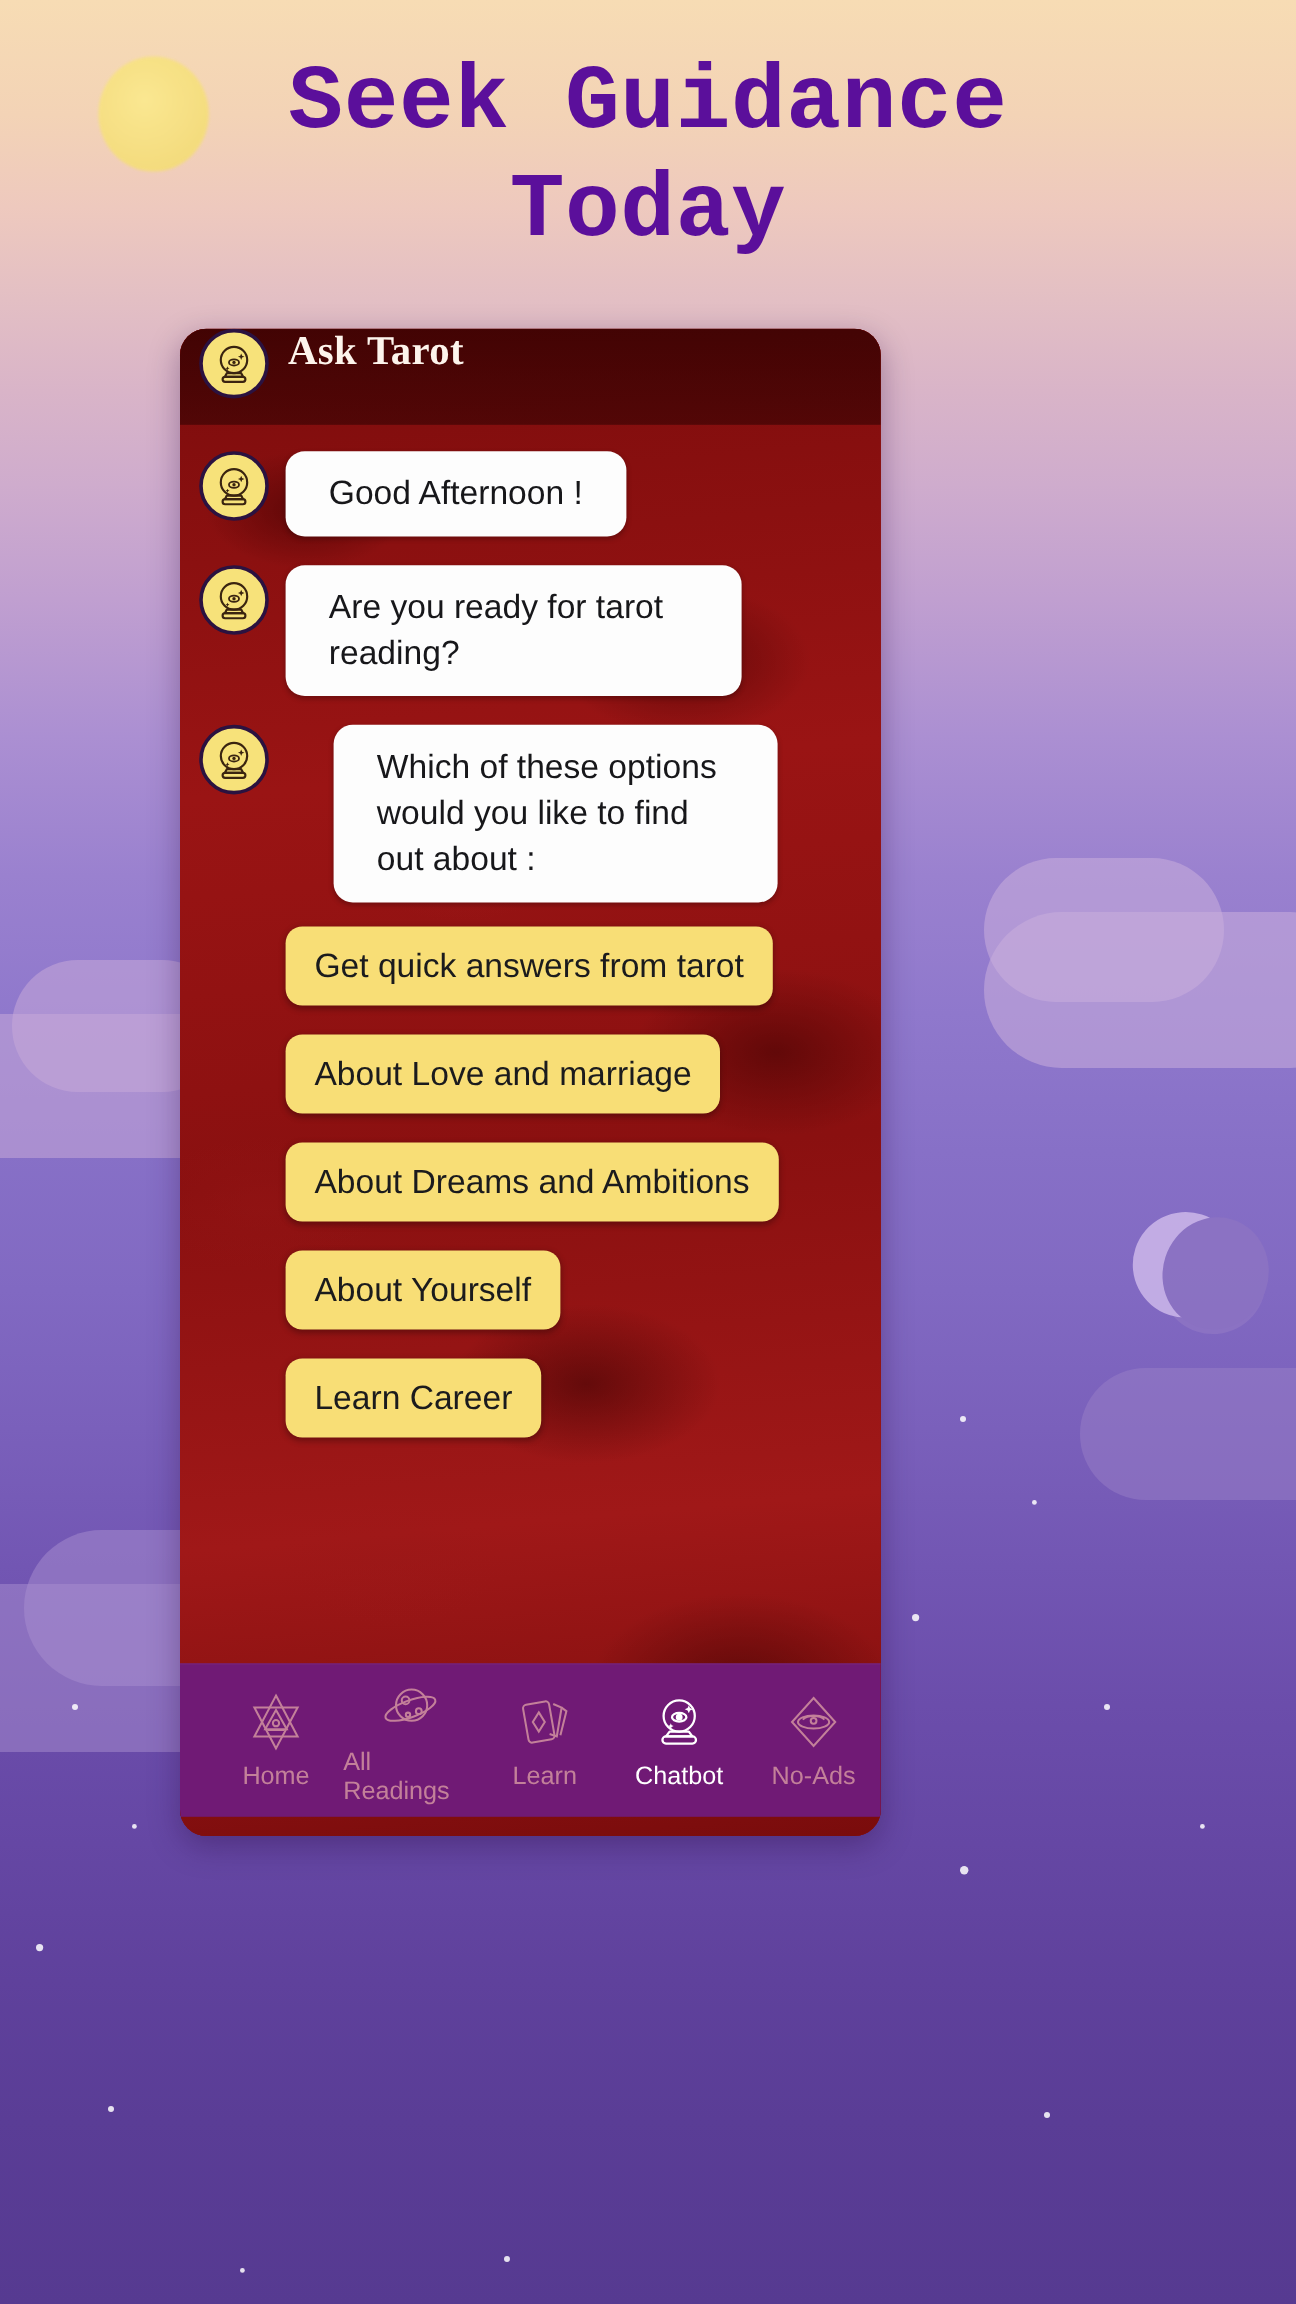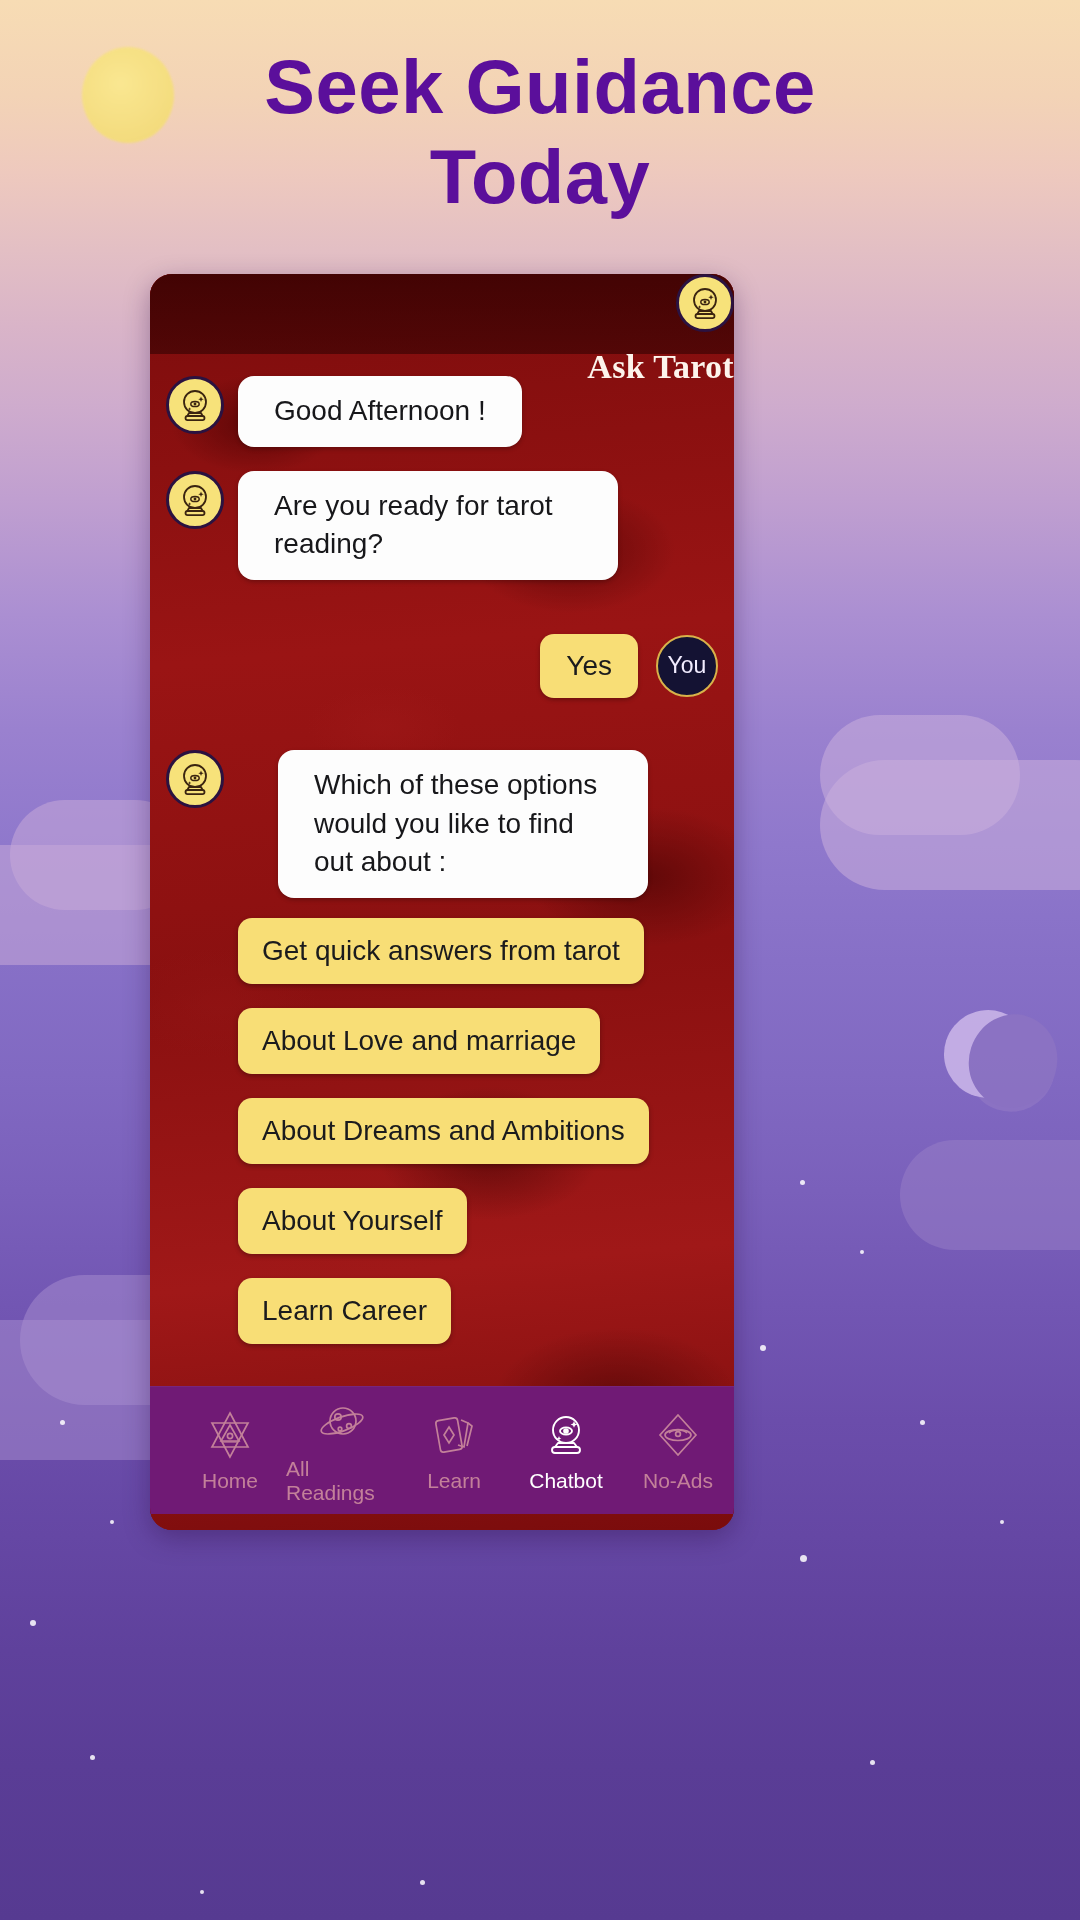--- a/index.html
+++ b/index.html
@@ -63,21 +63,21 @@
   .cl-c { left: -90px;  top: 1320px; width: 330px; height: 140px; background:#a98fd0; opacity:.5;}
   .cl-c2{ left: 20px;   top: 1275px; width: 210px; height: 130px; background:#a98fd0; opacity:.5;}
   .cl-d { right: -80px; top: 1140px; width: 260px; height: 110px; background:#9d83c9; opacity:.45;}
 
   .star { position: absolute; border-radius: 50%; background: #fff; opacity: .85; }
 
   
   .headline {
     position: absolute; left: 0; right: 0; top: 42px;
     text-align: center;
-    font-family: Liberation Sans, sans-serif;
+    font-family: Liberation Mono, monospace;
     font-weight: bold;
     font-size: 76px;
     line-height: 1.18;
     color: #5b0f9b;
     letter-spacing: 0.5px;
   }
 
   
   .phone {
     position: absolute;
@@ -101,24 +101,23 @@
       radial-gradient(ellipse 140px 80px at 12% 58%, rgba(150,22,22,.4), transparent 70%),
       radial-gradient(ellipse 160px 95px at 58% 70%, rgba(58,2,2,.55), transparent 70%),
       radial-gradient(ellipse 130px 75px at 30% 82%, rgba(155,24,24,.4), transparent 70%),
       radial-gradient(ellipse 180px 110px at 80% 90%, rgba(52,0,0,.5), transparent 70%),
       linear-gradient(175deg, #7c0c0c 0%, #9a1414 30%, #8a1010 55%, #a01818 78%, #7a0c0c 100%);
   }
 
   .header-bar {
     position: absolute; left:0; right:0; top:0; height: 80px;
     background: linear-gradient(180deg, rgba(44,0,0,.72) 0%, rgba(52,2,2,.62) 100%);
-    display: flex; align-items: flex-end; gap: 16px;
+    display: flex; align-items: flex-start; gap: 16px;
     padding-left: 16px;
     z-index: 3;
-    flex-direction: column;
   }
   .header-title {
     font-family: "Liberation Serif", serif;
     font-weight: bold; font-size: 34px; color: #fdf4ec;
     letter-spacing: .3px;
   }
 
   
   .avatar {
     width: 58px; height: 58px; border-radius: 50%;
@@ -279,24 +278,20 @@
           <circle cx="20" cy="19" r="1.4" fill="#3a2410"></circle>
           <path d="M26 11.5l.8 1.9 1.9.8-1.9.8-.8 1.9-.8-1.9-1.9-.8 1.9-.8z" fill="#3a2410"></path>
           <path d="M14.6 22.2l.5 1.2 1.2.5-1.2.5-.5 1.2-.5-1.2-1.2-.5 1.2-.5z" fill="#3a2410"></path>
           <path d="M14 28h12l1.6 3H12.4z" fill="none" stroke="#3a2410" stroke-width="1.8" stroke-linejoin="round"></path>
           <rect x="10.5" y="31" width="19" height="4.2" rx="2.1" fill="none" stroke="#3a2410" stroke-width="1.8"></rect>
         </svg>
       </div>
       <div class="bubble">Are you ready for tarot reading?</div>
     </div>
 
-    <div class="row right" style="margin-bottom:52px;margin-top:54px;">
-      <button class="yes-btn">Yes</button>
-      <div class="you-badge">You</div>
-    </div>
 
     <div class="row" style="margin-bottom:20px;">
       <div class="avatar">
         <svg width="40" height="40" viewBox="0 0 40 40">
           <circle cx="20" cy="17" r="11" fill="none" stroke="#3a2410" stroke-width="1.8"></circle>
           <ellipse cx="20" cy="19" rx="4.2" ry="2.6" fill="none" stroke="#3a2410" stroke-width="1.5"></ellipse>
           <circle cx="20" cy="19" r="1.4" fill="#3a2410"></circle>
           <path d="M26 11.5l.8 1.9 1.9.8-1.9.8-.8 1.9-.8-1.9-1.9-.8 1.9-.8z" fill="#3a2410"></path>
           <path d="M14.6 22.2l.5 1.2 1.2.5-1.2.5-.5 1.2-.5-1.2-1.2-.5 1.2-.5z" fill="#3a2410"></path>
           <path d="M14 28h12l1.6 3H12.4z" fill="none" stroke="#3a2410" stroke-width="1.8" stroke-linejoin="round"></path>

